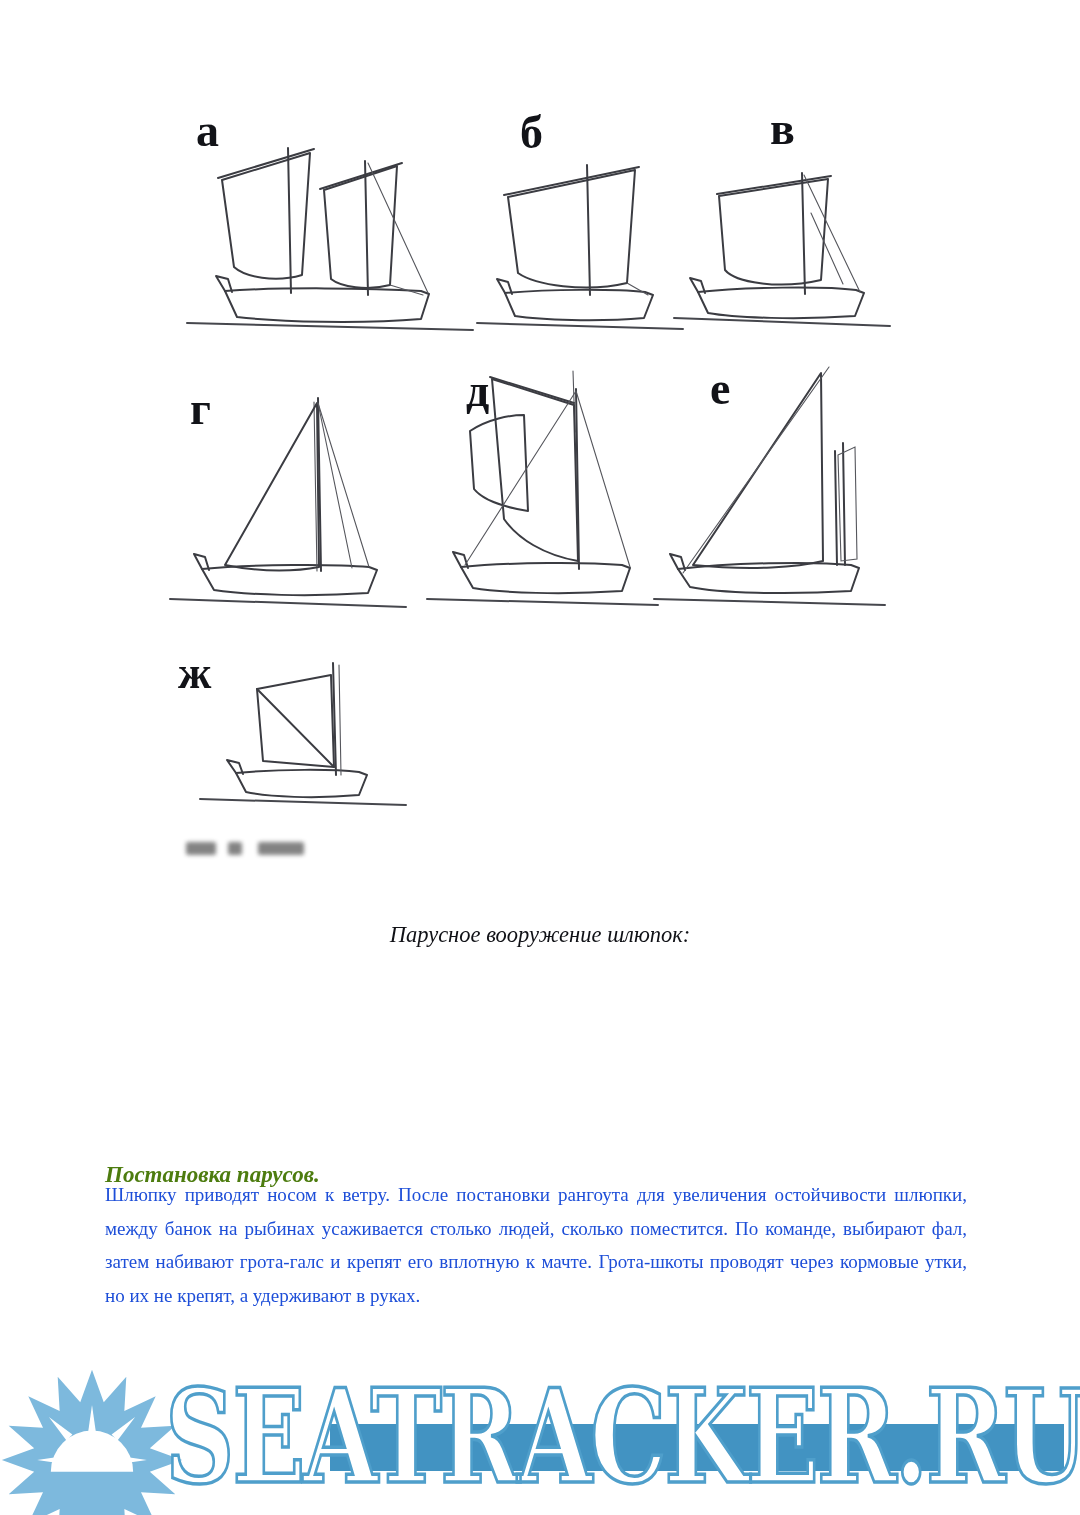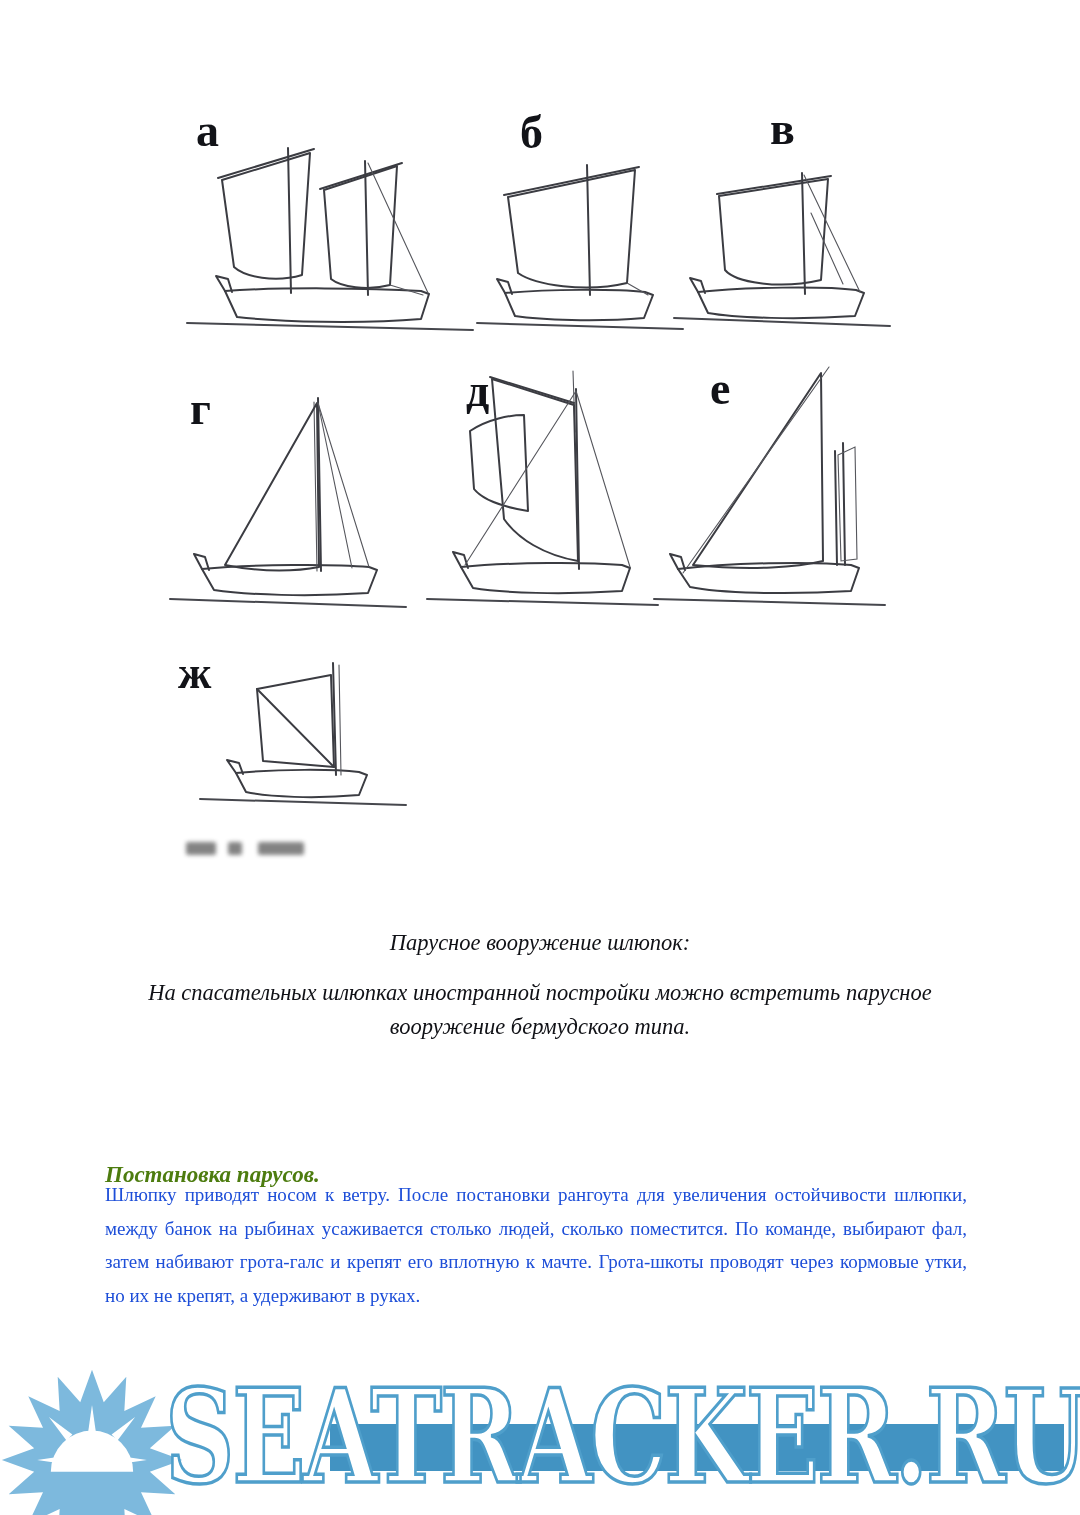--- a/index.html
+++ b/index.html
@@ -35,21 +35,21 @@
   
   .caption {
     position: absolute;
     left: 90px; top: 910px; width: 900px;
     text-align: center;
     font-style: italic;
     font-size: 22.5px;
     line-height: 34px;
     color: #101116;
   }
-  .caption p { margin: 16px; }
+  .caption p { margin: 8px; }
 
   
   .section-heading {
     position: absolute;
     left: 105px; top: 1162px;
     font-weight: 700;
     font-style: italic;
     font-size: 23px;
     color: #4d7c0f;
   }
@@ -255,21 +255,20 @@
       </g>
     </svg>
   </div>
 
   <div class="remnant">
     <i style="width:30px"></i><i style="width:14px; margin-left:12px"></i><i style="width:46px; margin-left:16px"></i>
   </div>
 
   <div class="caption">
     <p>Парусное вооружение шлюпок:</p>
-    <p>На спасательных шлюпках иностранной постройки можно встретить парусное вооружение бермудского типа.</p>
   </div>
 
   <div class="section-heading">Постановка парусов.</div>
 
   <div class="para">Шлюпку приводят носом к ветру. После постановки рангоута для увеличения остойчивости шлюпки, между банок на рыбинах усаживается столько людей, сколько поместится. По команде, выбирают фал, затем набивают грота-галс и крепят его вплотную к мачте. Грота-шкоты проводят через кормовые утки, но их не крепят, а удерживают в руках.</div>
 
   <div class="wm-band"></div>
 
   <div class="wm-sun">
     <svg viewBox="0 0 200 200">

